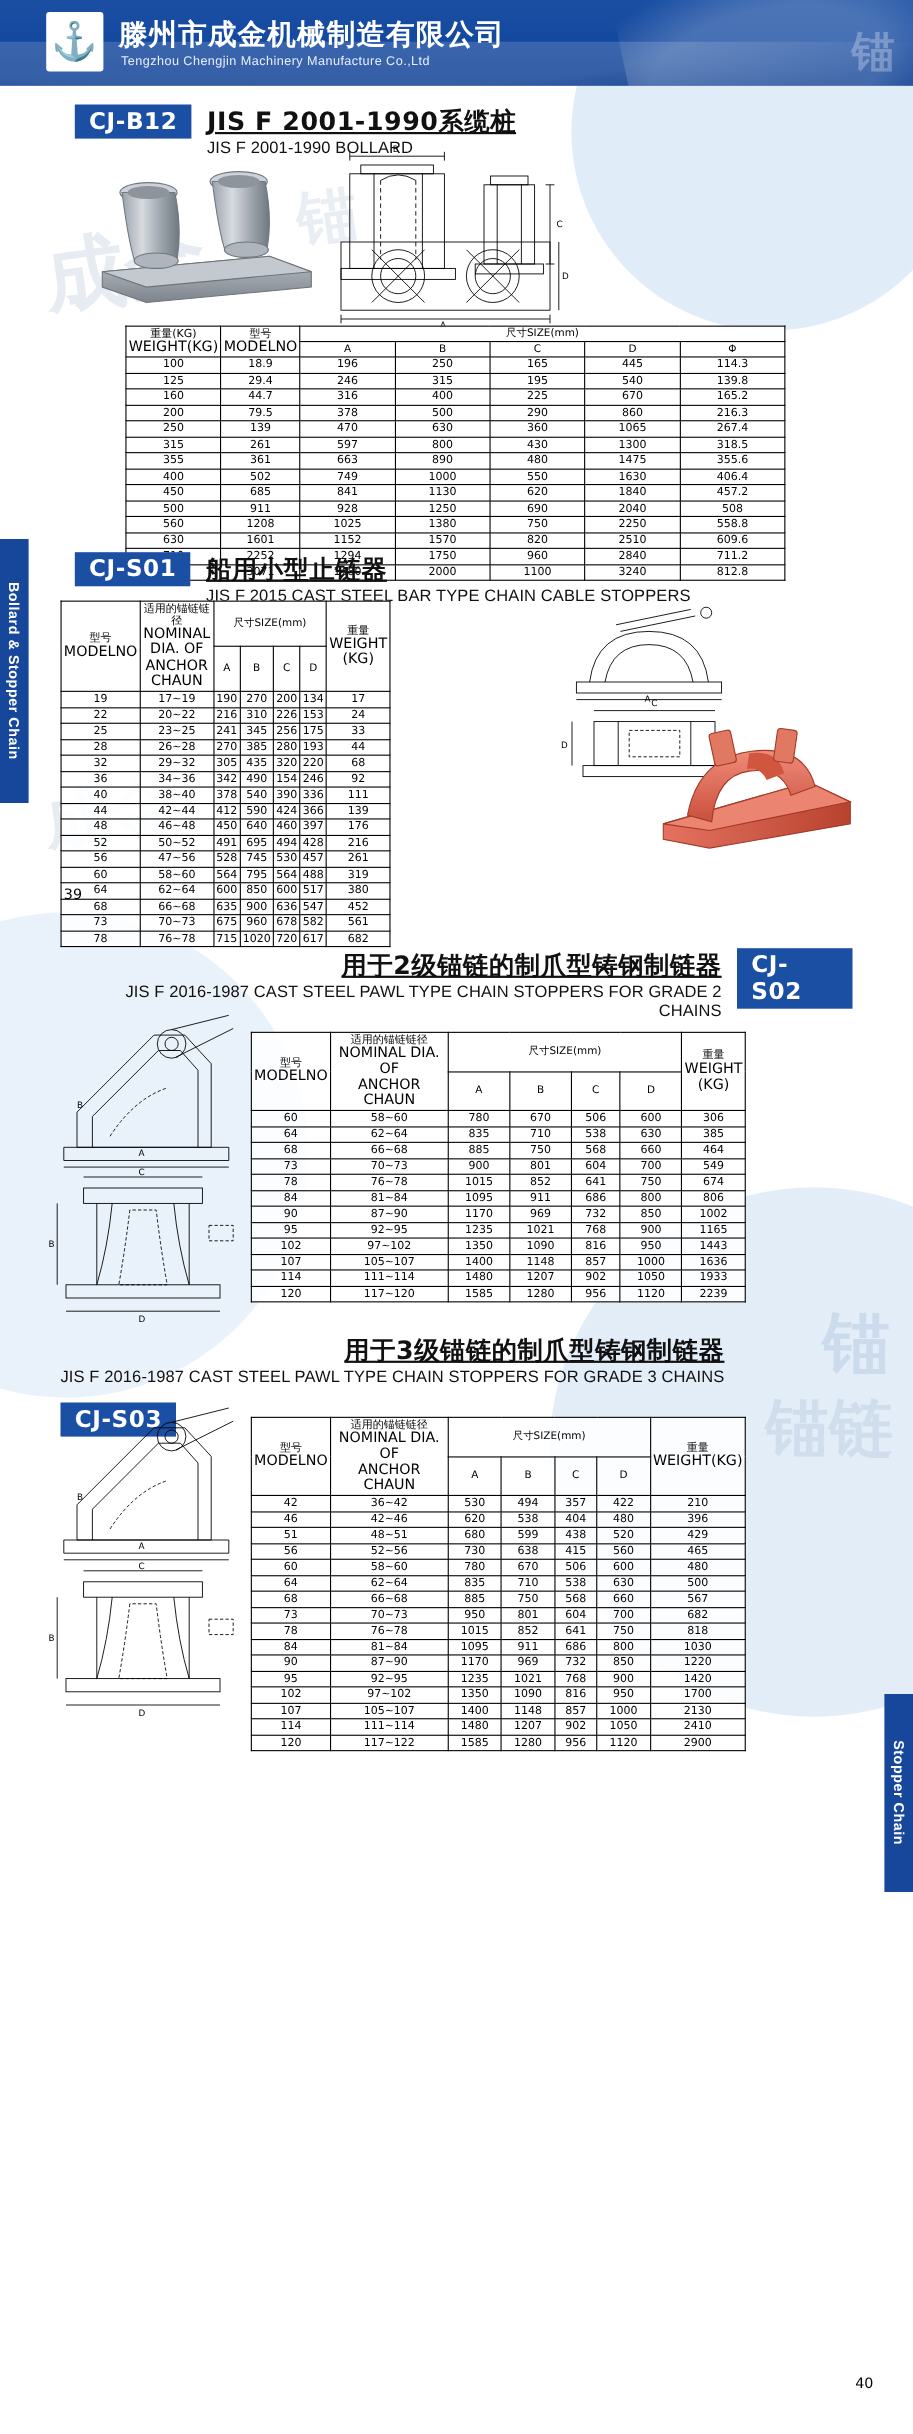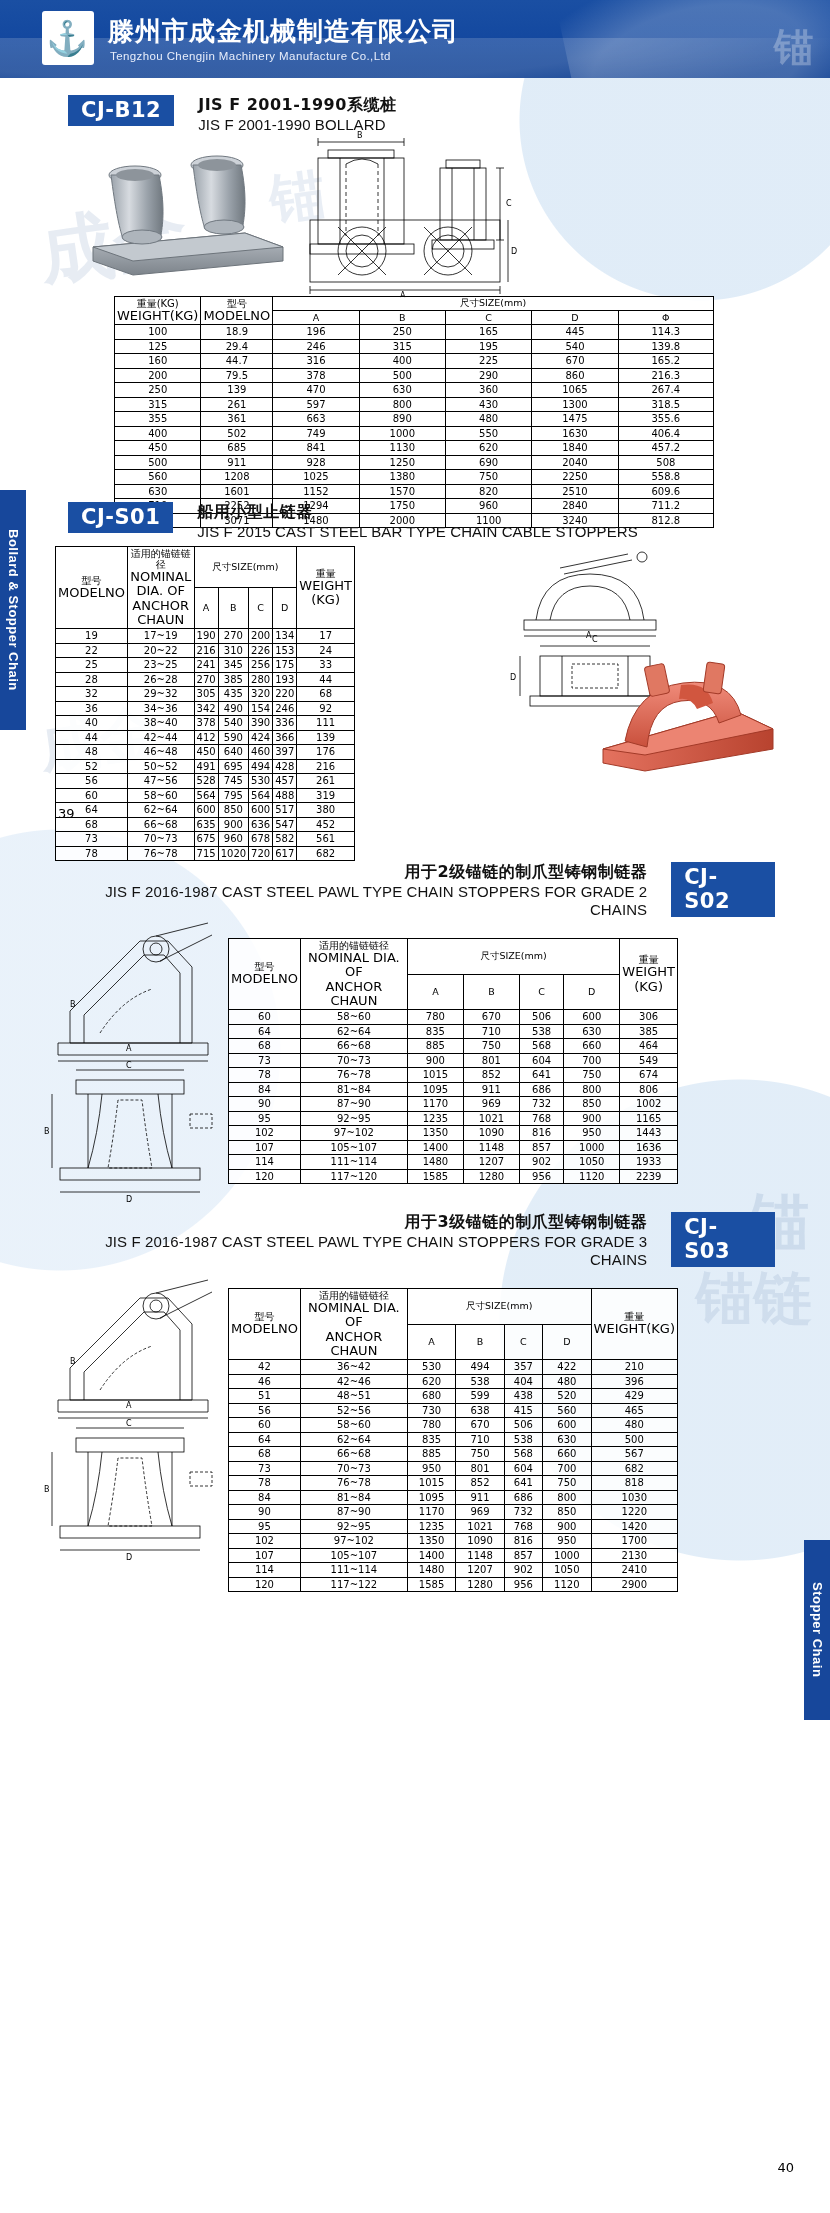--- a/index.html
+++ b/index.html
@@ -94,24 +94,24 @@
 
   
   .code-badge{
     display:inline-block;
     background:#1a4fa3;color:#fff;
     font-family:"DejaVu Sans", sans-serif;
     font-size:21px;font-weight:bold;
     padding:3px 13px 4px;
     letter-spacing:.5px;
   }
-  .sec-title-row{position:absolute;display:flex;align-items:flex-start;gap:24px;}
+  .sec-title-row{position:absolute;display:flex;align-items:flex-start;gap:14px;}
   .sec-cn{
     font-family:"DejaVu Sans", sans-serif;
-    font-size:16px;font-weight:bold;color:#111;letter-spacing:.5px;
+    font-size:23px;font-weight:bold;color:#111;letter-spacing:.5px;text-decoration:underline;
   }
   .sec-en{
     font-size:15px;color:#111;letter-spacing:.1px;margin-top:3px;
     font-family:"Liberation Sans", sans-serif;
   }
 
   
   table.spec{
     border-collapse:collapse;
     background:rgba(255,255,255,.86);
@@ -818,21 +818,21 @@
           <td>117~120</td>
           <td>1585</td>
           <td>1280</td>
           <td>956</td>
           <td>1120</td>
           <td>2239</td>
         </tr>
       </tbody>
   </table>
 
-  <div class="sec-title-row" style="left:55px;top:1212px;width:720px;justify-content:flex-end;align-items:flex-start;">
+  <div class="sec-title-row" style="left:55px;top:1212px;width:720px;justify-content:flex-end;align-items:flex-start;flex-direction:column;">
     <span style="text-align:right;">
       <span class="sec-cn">用于3级锚链的制爪型铸钢制链器</span><br>
       <span class="sec-en">JIS F 2016-1987 CAST STEEL PAWL TYPE CHAIN STOPPERS FOR GRADE 3 CHAINS</span>
     </span>
     <span class="code-badge">CJ-S03</span>
   </div>
 
   <div class="draw" style="left:40px;top:1272px;">
     <svg width="190" height="150" viewBox="0 0 190 150">
       <g stroke="#000" fill="none" stroke-width=".8">

